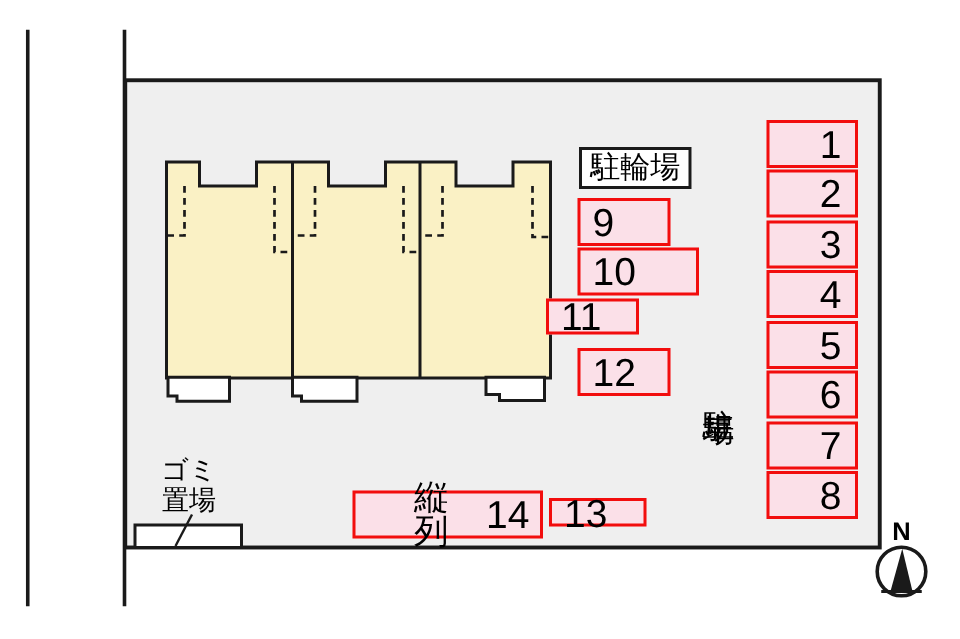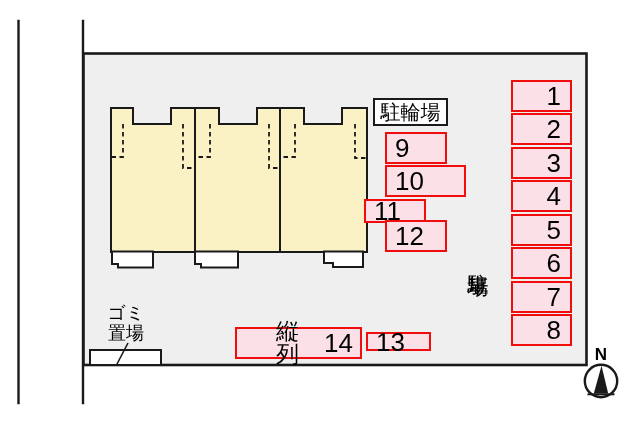--- a/index.html
+++ b/index.html
@@ -75,26 +75,26 @@
 
     <rect class="whitebox" x="90" y="350" width="71" height="15"></rect>
     <path class="thin-ln" d="M128,343 L117,364"></path>
 
     <circle class="whitebox" cx="601" cy="381" r="16.2" style="stroke-width:2.4"></circle>
     <polygon class="needle" points="601.5,365.8 593.8,393.6 608.2,393.6"></polygon>
     <path class="thin-ln" d="M587.5,394.3 H614.5" style="stroke-width:2"></path>
   </svg>
 
 
-  <div class="label-box" style="left:373px; top:98px; width:75px; height:28px;">駐輪場</div>
+  <div class="label-box" style="left:386px; top:98px; width:75px; height:28px;">駐輪場</div>
 
   <div class="stall num-left" style="left:385px; top:131.5px; width:62px; height:32px;">9</div>
   <div class="stall num-left" style="left:385px; top:165px;   width:81px; height:32px;">10</div>
   <div class="stall num-left" style="left:364px; top:198.5px; width:62px; height:24px;">11</div>
-  <div class="stall num-left" style="left:385px; top:220px;   width:62px; height:32px;">12</div>
+  <div class="stall num-left" style="left:385px; top:232px;   width:62px; height:32px;">12</div>
 
   <div class="plain-label parking-label">駐車場</div>
 
   <div class="stall num-right" style="left:511px; top:79.5px;  width:61px; height:32px;">1</div>
   <div class="stall num-right" style="left:511px; top:113px;   width:61px; height:32px;">2</div>
   <div class="stall num-right" style="left:511px; top:146.5px; width:61px; height:32px;">3</div>
   <div class="stall num-right" style="left:511px; top:180px;   width:61px; height:32px;">4</div>
   <div class="stall num-right" style="left:511px; top:213.5px; width:61px; height:32px;">5</div>
   <div class="stall num-right" style="left:511px; top:247px;   width:61px; height:32px;">6</div>
   <div class="stall num-right" style="left:511px; top:280.5px; width:61px; height:32px;">7</div>

